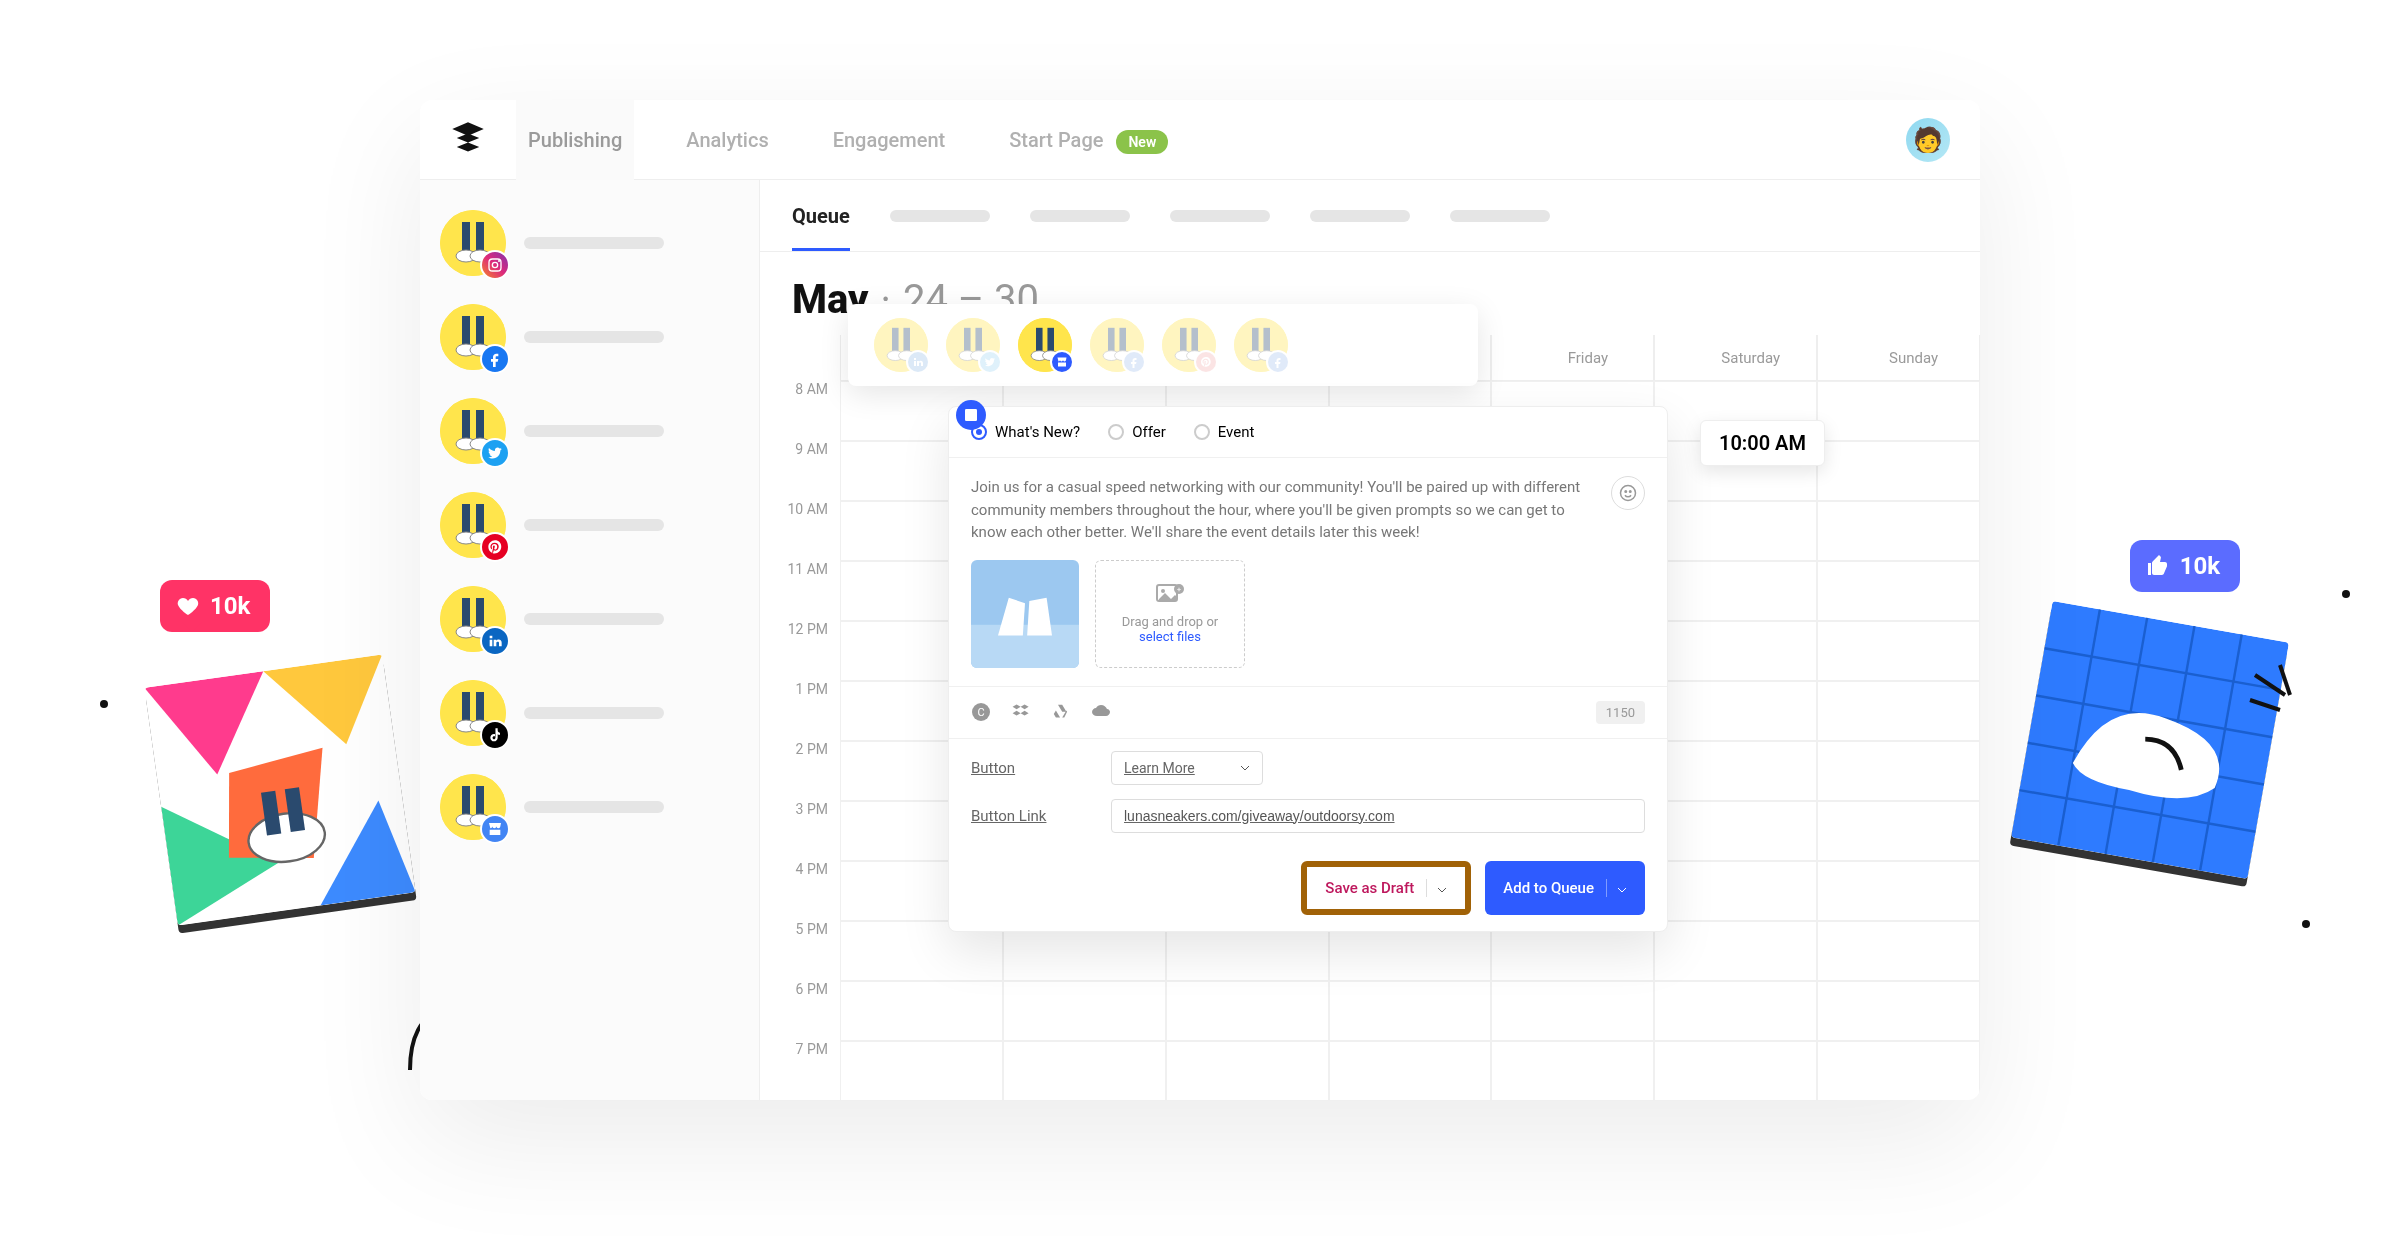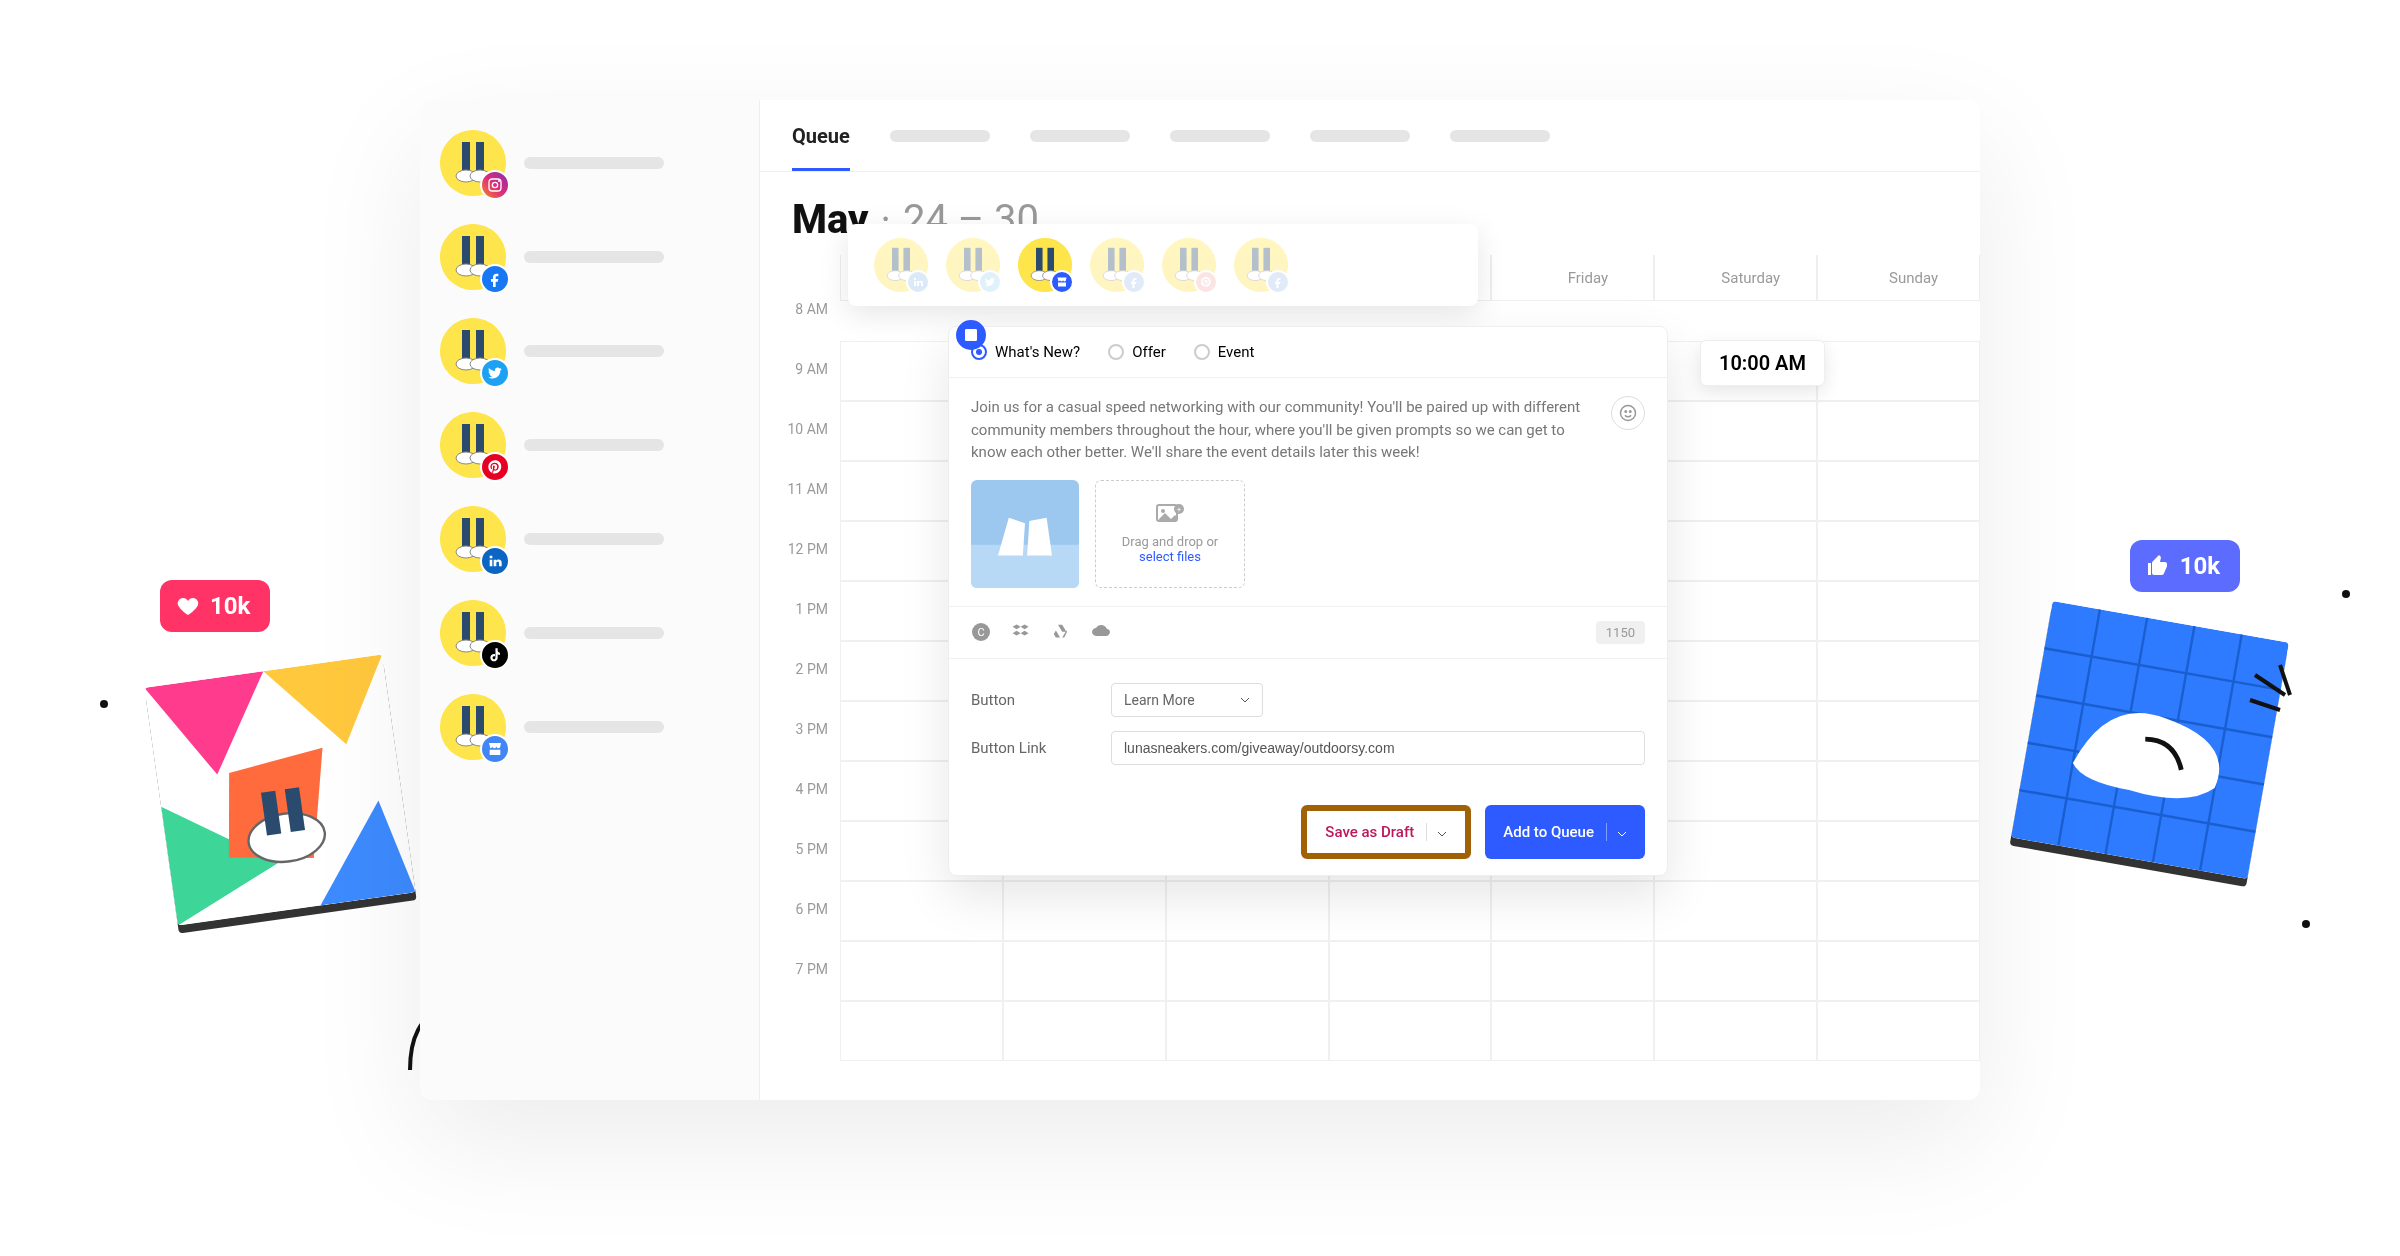--- a/index.html
+++ b/index.html
@@ -74,21 +74,21 @@
 .emoji-btn { position:absolute; right:22px; top:18px; width:34px;height:34px;border-radius:50%;border:1px solid #ddd;display:flex;align-items:center;justify-content:center; }
 .media-row { display:flex; gap:16px; }
 .media-thumb { width:108px; height:108px; border-radius:6px; overflow:hidden; }
 .media-drop { border:1px dashed #ccc; border-radius:6px; padding:14px 18px; text-align:center; font-size:13px; color:#999; display:flex;flex-direction:column;align-items:center;justify-content:center;gap:6px; width:150px; }
 .media-drop a{color:#2e5bff;text-decoration:none;}
 
 .composer-ints { padding:14px 22px; border-top:1px solid #f0f0f0; display:flex; gap:20px; align-items:center; }
 .int-icon{width:20px;height:20px;opacity:0.6;}
 .char-count{margin-left:auto;background:#f0f0f0;color:#999;font-size:13px;padding:4px 10px;border-radius:4px;}
 
-.composer-fields { padding:24px 22px; border-top:1px solid #f0f0f0; display:grid; grid-template-columns:120px 1fr; gap:14px 20px; align-items:center; font-size:15px; color:#666; }
+.composer-fields { padding:12px 22px; border-top:1px solid #f0f0f0; display:grid; grid-template-columns:120px 1fr; gap:14px 20px; align-items:center; font-size:15px; color:#666;text-decoration:underline; }
 .select-like{border:1px solid #ddd;border-radius:4px;padding:8px 12px;display:flex;align-items:center;justify-content:space-between;width:152px;font-size:14px;}
 .input-like{border:1px solid #ddd;border-radius:4px;padding:8px 12px;font-size:14px;color:#555;width:100%;}
 
 .composer-footer { padding:16px 22px; display:flex; justify-content:flex-end; gap:14px; }
 .btn{border-radius:6px;font-size:15px;font-weight:500;padding:12px 18px;display:flex;align-items:center;}
 .btn-outline{border:6px solid #a16207;background:#fff;color:#be185d;}
 .btn-outline .split{border-left:1px solid #ddd;margin-left:12px;padding-left:10px;}
 .btn-primary{background:#2e5bff;color:#fff;}
 .btn-primary .split{border-left:1px solid rgba(255,255,255,0.4);margin-left:12px;padding-left:10px;}
 
@@ -164,20 +164,37 @@
   <line x1="10" y1="40" x2="40" y2="50"></line>
     <line x1="15" y1="15" x2="45" y2="35"></line>
     <line x1="40" y1="5" x2="50" y2="35"></line>
 </svg>
 <div class="dot dot1"></div>
 <div class="dot dot2"></div>
 <div class="dot dot3"></div>
 <div class="texture-ball"></div>
 
 <div class="app-window">
+  <div class="header">
+    <div class="logo">
+      <svg width="36" height="36" viewBox="0 0 32 32" fill="#111">
+          <path d="M16 2l14 6-14 6L2 8l14-6zm0 10l10 4-10 4-10-4 10-4zm0 8l10 4-10 4-10-4 10-4z"></path>
+        </svg>
+    </div>
+    <div class="nav-tabs">
+      <div class="nav-tab active">Publishing</div>
+      <div class="nav-tab">Analytics</div>
+      <div class="nav-tab">Engagement</div>
+      <div class="nav-tab">
+        <span>Start Page</span>
+        <span class="badge-new">New</span>
+      </div>
+    </div>
+    <div class="avatar">🧑</div>
+  </div>
 
   <div class="body">
     <div class="sidebar" id="sidebar">
         <div class="channel-row">
           <div class="channel-avatar">
             <div class="channel-av-circle">
               <svg viewBox="0 0 66 66">
                 <circle cx="33" cy="33" r="33" fill="#ffe54c"></circle>
                 <rect x="22" y="12" width="8" height="30" fill="#2a4a6e"></rect>
                 <rect x="36" y="12" width="8" height="30" fill="#2a4a6e"></rect>

